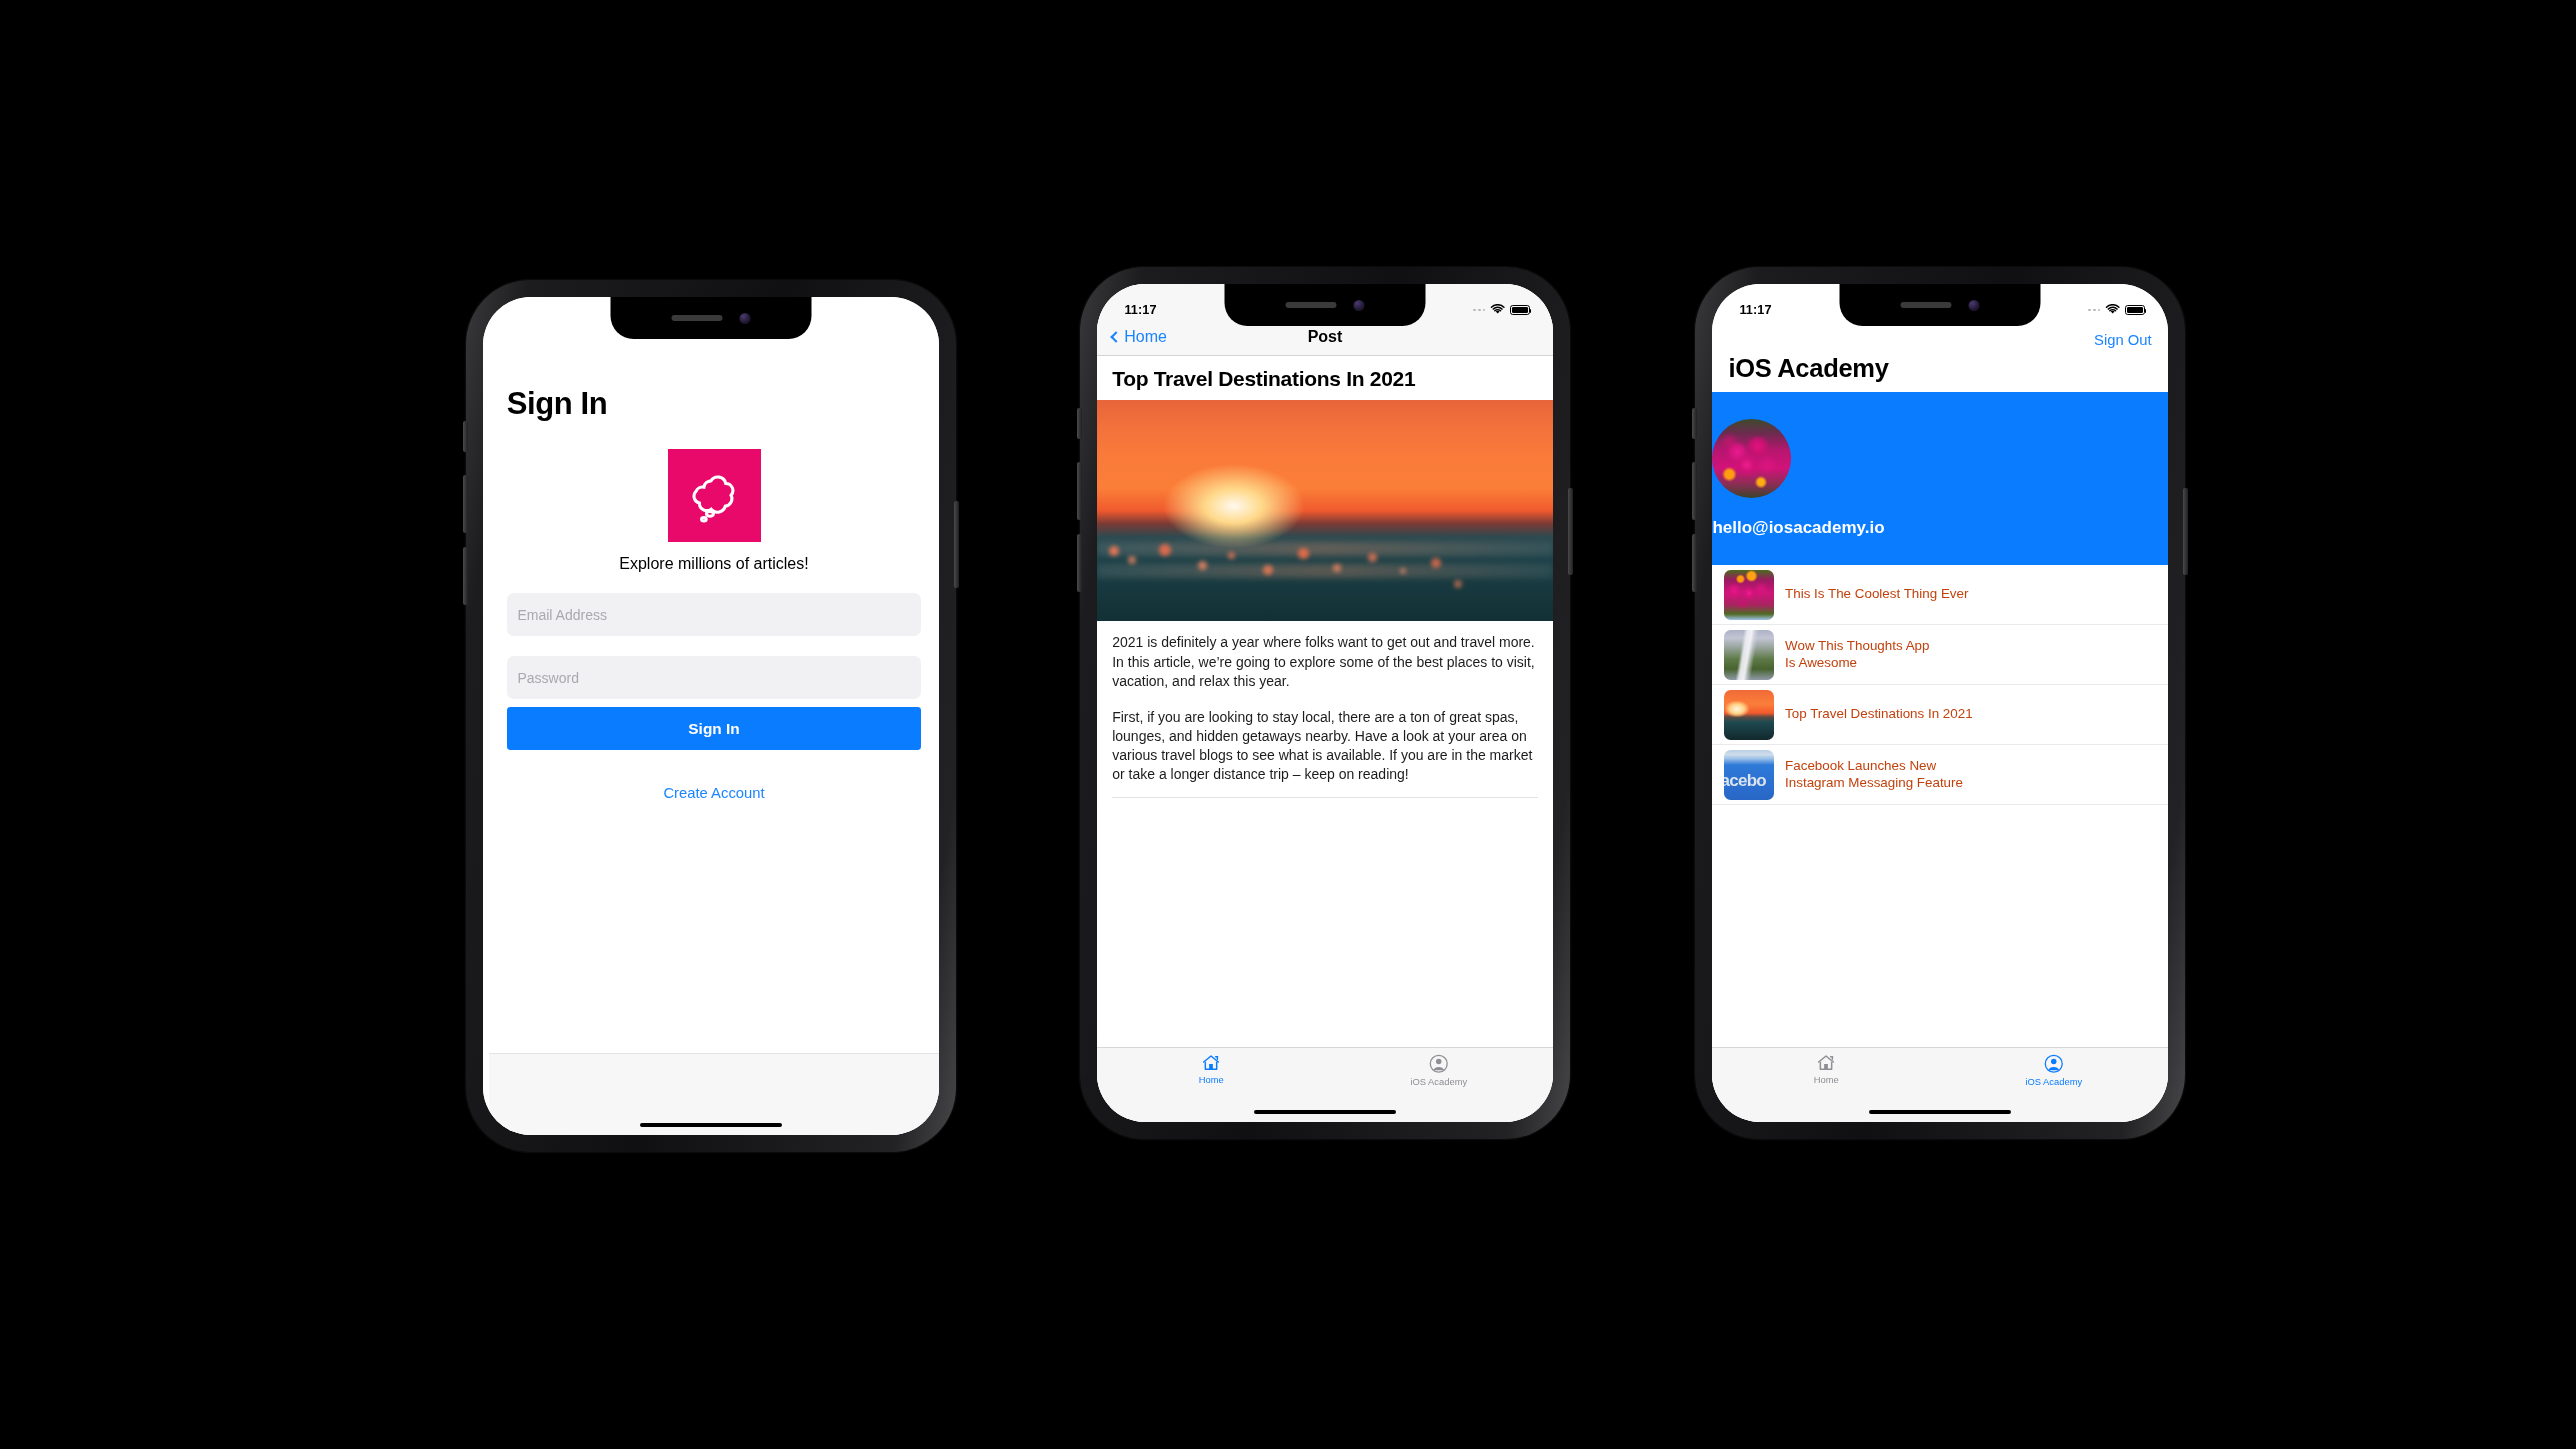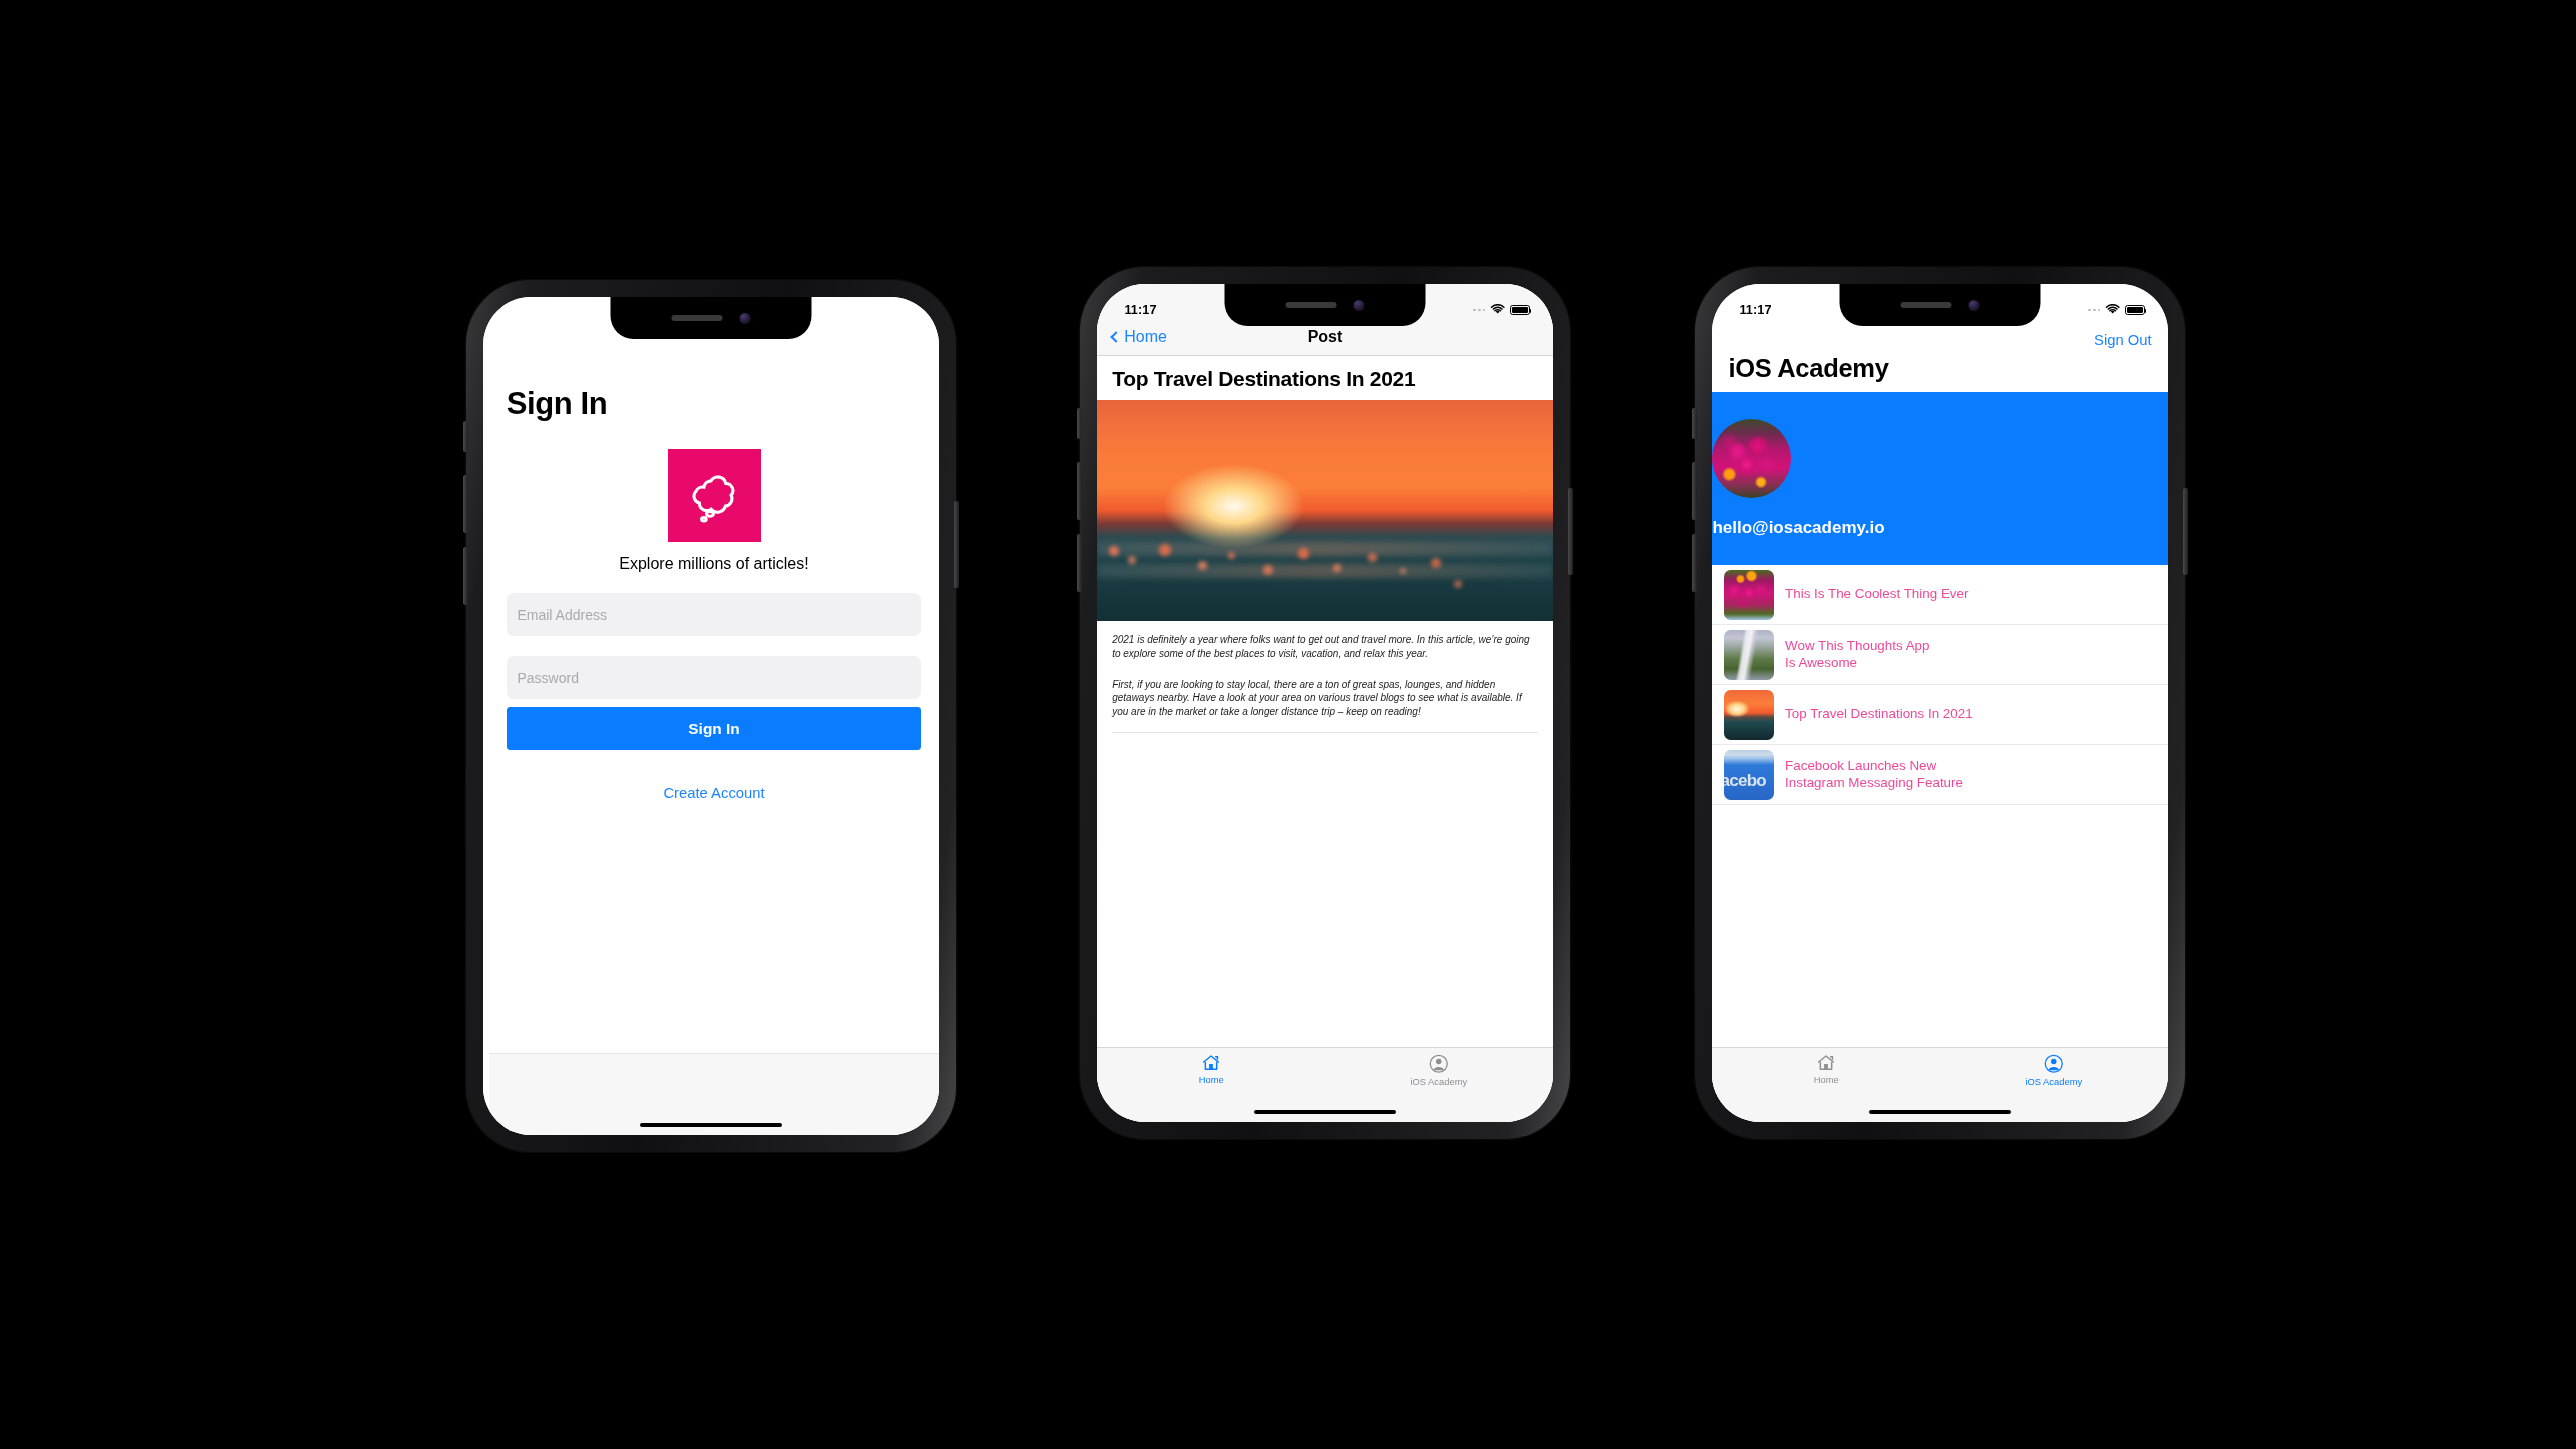--- a/index.html
+++ b/index.html
@@ -130,21 +130,21 @@
         #f05a2e 50%, #7a3a35 56%,
         #2c4a50 62%, #1d4148 72%, #17393f 84%, #123035 100%);
   }
   .hero .bokeh { position:absolute; border-radius:50%; filter: blur(2px); }
   .hero .wave {
     position:absolute; left:0; right:0; height: 13.4px;
     background: linear-gradient(90deg, rgba(255,255,255,.10), rgba(255,160,120,.28), rgba(255,255,255,.08));
     filter: blur(3.4px);
   }
   .post-body { padding: 12px 14.8px 0 14.8px; }
-  .post-body p { font-size: 10px; line-height: 1.36; color: #1c1c1e; font-style: italic; }
+  .post-body p { font-size: 14px; line-height: 1.36; color: #1c1c1e; }
   .post-body p + p { margin-top: 17px; }
   .post-rule { height:0.7px; background:#e2e2e4; margin: 13.4px 14.8px 0 14.8px; }
   .p2-spacer { flex: 1; background: #fff; }
 
   
   .tabbar {
     height: 75px; background: #f6f6f7; border-top: 0.7px solid #d6d6d9;
     display:flex; align-items: flex-start; padding-top: 6px;
   }
   .tab { flex:1; display:flex; flex-direction:column; align-items:center; gap:2.7px; }
@@ -173,21 +173,21 @@
       radial-gradient(circle at 58% 35%, #e0137d 0%, #c91171 10%, rgba(201,17,113,0) 17%),
       radial-gradient(circle at 44% 58%, #ef1d8d 0%, #cf1277 11%, rgba(207,18,119,0) 19%),
       radial-gradient(circle at 70% 58%, #d81580 0%, rgba(216,21,128,0) 14%),
       radial-gradient(circle at 22% 30%, #c01570 0%, rgba(192,21,112,0) 13%),
       linear-gradient(180deg, #3c4a2c 0%, #6b2b4e 18%, #b81570 40%, #d21279 62%, #8d2d55 82%, #3a4428 100%);
   }
   .profile-email { color:#fff; font-size: 17px; font-weight: 700; }
   .list { flex: 1; background:#fff; }
   .row { height: 60px; display:flex; align-items:center; padding: 0 0 0 12px; border-bottom: 0.7px solid #eaeaec; }
   .thumb { width: 50px; height: 50px; border-radius: 6.7px; flex: 0 0 50px; overflow:hidden; }
-  .row-title { font-size: 13.4px; color:#ec4899; margin-left: 10.7px; line-height: 1.26; padding-right: 9.4px; }
+  .row-title { font-size: 13.4px; color:#c2410c; margin-left: 10.7px; line-height: 1.26; padding-right: 9.4px; }
   .th-flowers {
     background:
       radial-gradient(circle at 55% 12%, #ffa311 0%, #ffa311 7%, rgba(255,163,17,0) 12%),
       radial-gradient(circle at 33% 18%, #ff9a0e 0%, #ff9a0e 5%, rgba(255,154,14,0) 9%),
       radial-gradient(circle at 20% 42%, #e8178c 0%, #d2147c 9%, rgba(210,20,124,0) 16%),
       radial-gradient(circle at 50% 46%, #f21c92 0%, #d4137d 10%, rgba(212,19,125,0) 18%),
       radial-gradient(circle at 74% 38%, #d9157f 0%, rgba(217,21,127,0) 15%),
       radial-gradient(circle at 38% 66%, #c6156f 0%, rgba(198,21,111,0) 15%),
       linear-gradient(180deg,#4b6b1f 0%, #9a1a62 20%, #d1147a 46%, #a82560 70%, #4f6a23 88%, #9fc3e8 100%);
   }

